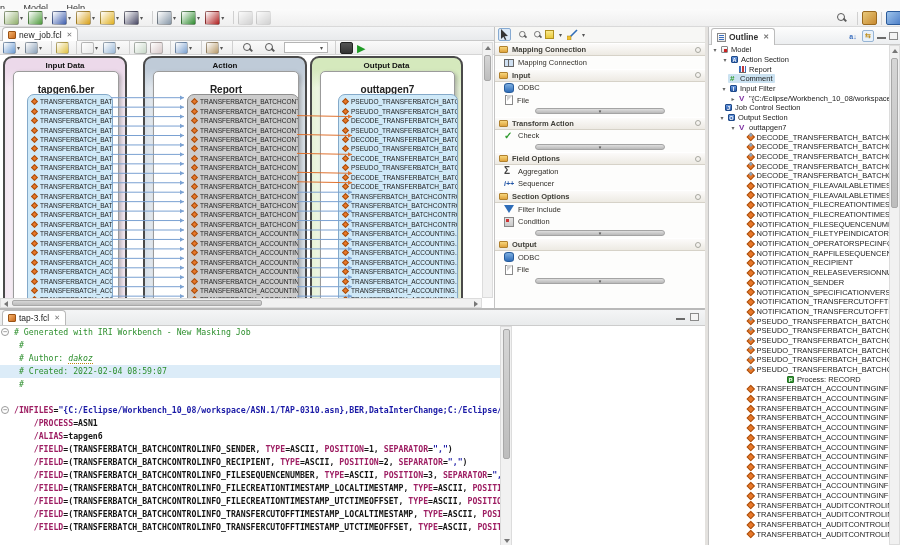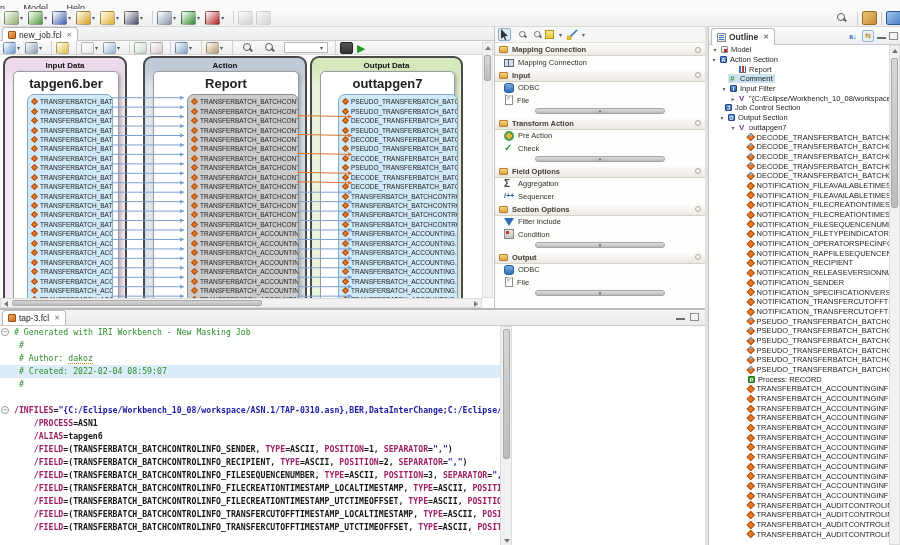--- a/index.html
+++ b/index.html
@@ -24,21 +24,21 @@
   #map-toolbar{position:absolute;left:0;top:14px;width:494px;height:14px;background:linear-gradient(#fafafa,#ededed);border-bottom:1px solid #d5d5d5;display:flex;align-items:center;padding-left:3px;}
   .mtico{width:13px;height:12px;border-radius:2px;}
   
   #zoom-combo{width:44px;height:11px;border:1px solid #b5b5b5;background:#fff;font-size:7px;color:#666;display:flex;align-items:center;justify-content:flex-end;padding-right:2px;margin:0 3px;}
   #run-btn{color:#1f9b25;font-size:11px;line-height:10px;margin-left:4px;}
   
   #canvas{position:absolute;left:0;top:28px;width:482px;height:243px;background:#fff;overflow:hidden;}
   .col{position:absolute;top:1px;height:400px;border:2px solid #4a4a4a;border-radius:9px;background:#fff;}
   .col .hdr{text-align:center;font-size:8px;font-weight:bold;color:#111;padding-top:3px;}
   .inner{position:absolute;left:8px;right:6px;top:13px;height:380px;background:#fff;border:1px solid #9b9b9b;border-radius:5px;box-shadow:2px 2px 4px rgba(0,0,0,.28);}
-  .inner .ititle{text-align:center;font-size:13px;font-weight:bold;color:#222;margin-top:4px;}
+  .inner .ititle{text-align:center;font-size:10px;font-weight:bold;color:#222;margin-top:12px;}
   .flist{position:absolute;top:22px;height:360px;border-radius:7px;padding-top:2px;overflow:hidden;}
   .frow{height:9.45px;display:flex;align-items:center;padding-left:3px;white-space:nowrap;overflow:hidden;font-size:6.5px;color:#222;}
   .fdia{width:5px;height:5px;background:#e8782a;border:1px solid #a85010;transform:rotate(45deg);margin:0 3px 0 1px;flex:none;}
   #arrow-svg{position:absolute;left:0;top:0;pointer-events:none;}
   
   .sb{background:#f1f1f1;border:1px solid #dcdcdc;}
   .sb-thumb{background:linear-gradient(#d6d6d6,#bdbdbd);border:1px solid #a8a8a8;border-radius:2px;position:absolute;}
   .sb-arr{position:absolute;width:0;height:0;}
   
   #palette{position:absolute;left:494px;top:0;width:211px;height:281px;background:#fdfdfc;border-left:1px solid #c4c4c4;display:flex;flex-direction:column;}
@@ -76,21 +76,21 @@
   .mmico{width:9px;height:8px;border:1px solid #8a8a8a;background:#f4f4f4;position:relative;}
   .mmico.min{height:3px;margin-top:5px;border-top:2px solid #6a6a6a;border-left:none;border-right:none;border-bottom:none;background:none;width:9px;}
   #code-area{position:absolute;left:0;top:16px;width:500px;height:221px;background:#fff;overflow:hidden;font-family:"DejaVu Sans Mono",monospace;font-size:8.2px;line-height:13px;white-space:pre;}
   .cline{height:13px;padding-left:14px;position:relative;white-space:pre;overflow:hidden;}
   .cline.hl{background:#dcecf8;}
   .fold{position:absolute;left:1px;top:2px;width:8px;height:8px;border:1px solid #9a9a9a;border-radius:50%;background:#fff;color:#666;font-size:7px;line-height:6px;text-align:center;}
   .tk-c{color:#2d8f2d;}
   .tk-k{color:#9e1f63;font-weight:bold;}
   .tk-p{color:#141414;font-weight:bold;}
   .tk-s{color:#1a1aa6;font-weight:bold;}
-  .tk-cu{color:#2d8f2d;border-bottom:1px dotted #b8860b;}
+  .tk-cu{color:#2d8f2d;border-bottom:1px dotted #b8860b;font-style:italic;}
   #code-scroll{position:absolute;left:500px;top:16px;width:12px;height:221px;}
   #bottom-empty{position:absolute;left:512px;top:16px;width:193px;height:221px;background:#fff;}
   
   #outline{position:absolute;left:708px;top:27px;width:192px;height:518px;background:#fff;border-left:1px solid #c4c4c4;}
   #outline-head{position:absolute;left:0;top:0;width:192px;height:18px;background:linear-gradient(#fdfdfd,#eceef0);border-bottom:1px solid #c9c9c9;}
   #outline-tab{position:absolute;left:2px;top:1px;height:17px;background:#fff;border:1px solid #bcbcbc;border-bottom:none;border-radius:3px 3px 0 0;display:flex;align-items:center;padding:0 5px;font-size:8.5px;font-weight:bold;color:#333;}
   .outico{width:9px;height:9px;margin-right:3px;background:linear-gradient(#fff,#e8e8e8);border:1px solid #888;position:relative;}
   .outico::after{content:"";position:absolute;left:1px;top:1px;width:5px;height:1px;background:#3a6ebe;box-shadow:0 2px 0 #3a6ebe,0 4px 0 #3a6ebe;}
   #outline-btns{position:absolute;right:3px;top:3px;display:flex;gap:3px;align-items:center;}
   .obtn{width:12px;height:12px;border-radius:2px;display:flex;align-items:center;justify-content:center;font-size:7px;}
@@ -667,24 +667,20 @@
         </div>
         <div class="pmore">
           <span class="pill">▾</span>
         </div>
         <div class="pcat">
           <span class="folder"></span>
           <span>Transform Action</span>
           <span class="pin"></span>
         </div>
         <div class="pitem">
-          <span class="pic pic-pre"></span>
-          <span>Pre Action</span>
-        </div>
-        <div class="pitem">
           <span class="pic pic-check">✓</span>
           <span>Check</span>
         </div>
         <div class="pmore">
           <span class="pill">▾</span>
         </div>
         <div class="pcat">
           <span class="folder"></span>
           <span>Field Options</span>
           <span class="pin"></span>
@@ -772,21 +768,21 @@
   <div id="tree">
       <div class="trow" style="padding-left: 2px;">
         <span class="texp">▾</span>
         <span class="tlabwrap">
           <span class="tico sq" style="background: linear-gradient(rgb(255, 255, 255), rgb(224, 224, 224)); border: 1px solid rgb(136, 136, 136);">
             <span style="position: absolute; left: 1.5px; top: 1.5px; width: 3px; height: 3px; background: rgb(204, 34, 34);"></span>
           </span>
           <span>Model</span>
         </span>
       </div>
-      <div class="trow" style="padding-left: 1px;">
+      <div class="trow" style="padding-left: 12px;">
         <span class="texp">▾</span>
         <span class="tlabwrap">
           <span class="tico sq" style="background: linear-gradient(rgb(106, 154, 224), rgb(42, 90, 168)); border: 1px solid rgb(30, 74, 138);">A</span>
           <span>Action Section</span>
         </span>
       </div>
       <div class="trow" style="padding-left: 20px;">
         <span class="texp"></span>
         <span class="tlabwrap">
           <span class="tico chart"></span>
@@ -1003,21 +999,21 @@
           <span>PSEUDO_TRANSFERBATCH_BATCHCONTR</span>
         </span>
       </div>
       <div class="trow" style="padding-left: 29px;">
         <span class="texp"></span>
         <span class="tlabwrap">
           <span class="tico dia dp"></span>
           <span>PSEUDO_TRANSFERBATCH_BATCHCONTR</span>
         </span>
       </div>
-      <div class="trow" style="padding-left: 29px;">
+      <div class="trow" style="padding-left: 29px; margin-left: 39px;">
         <span class="texp"></span>
         <span class="tlabwrap">
           <span class="tico sq" style="background: rgb(58, 154, 58); border: 1px solid rgb(34, 112, 34);">P</span>
           <span>Process: RECORD</span>
         </span>
       </div>
       <div class="trow" style="padding-left: 29px;">
         <span class="texp"></span>
         <span class="tlabwrap">
           <span class="tico dia"></span>

